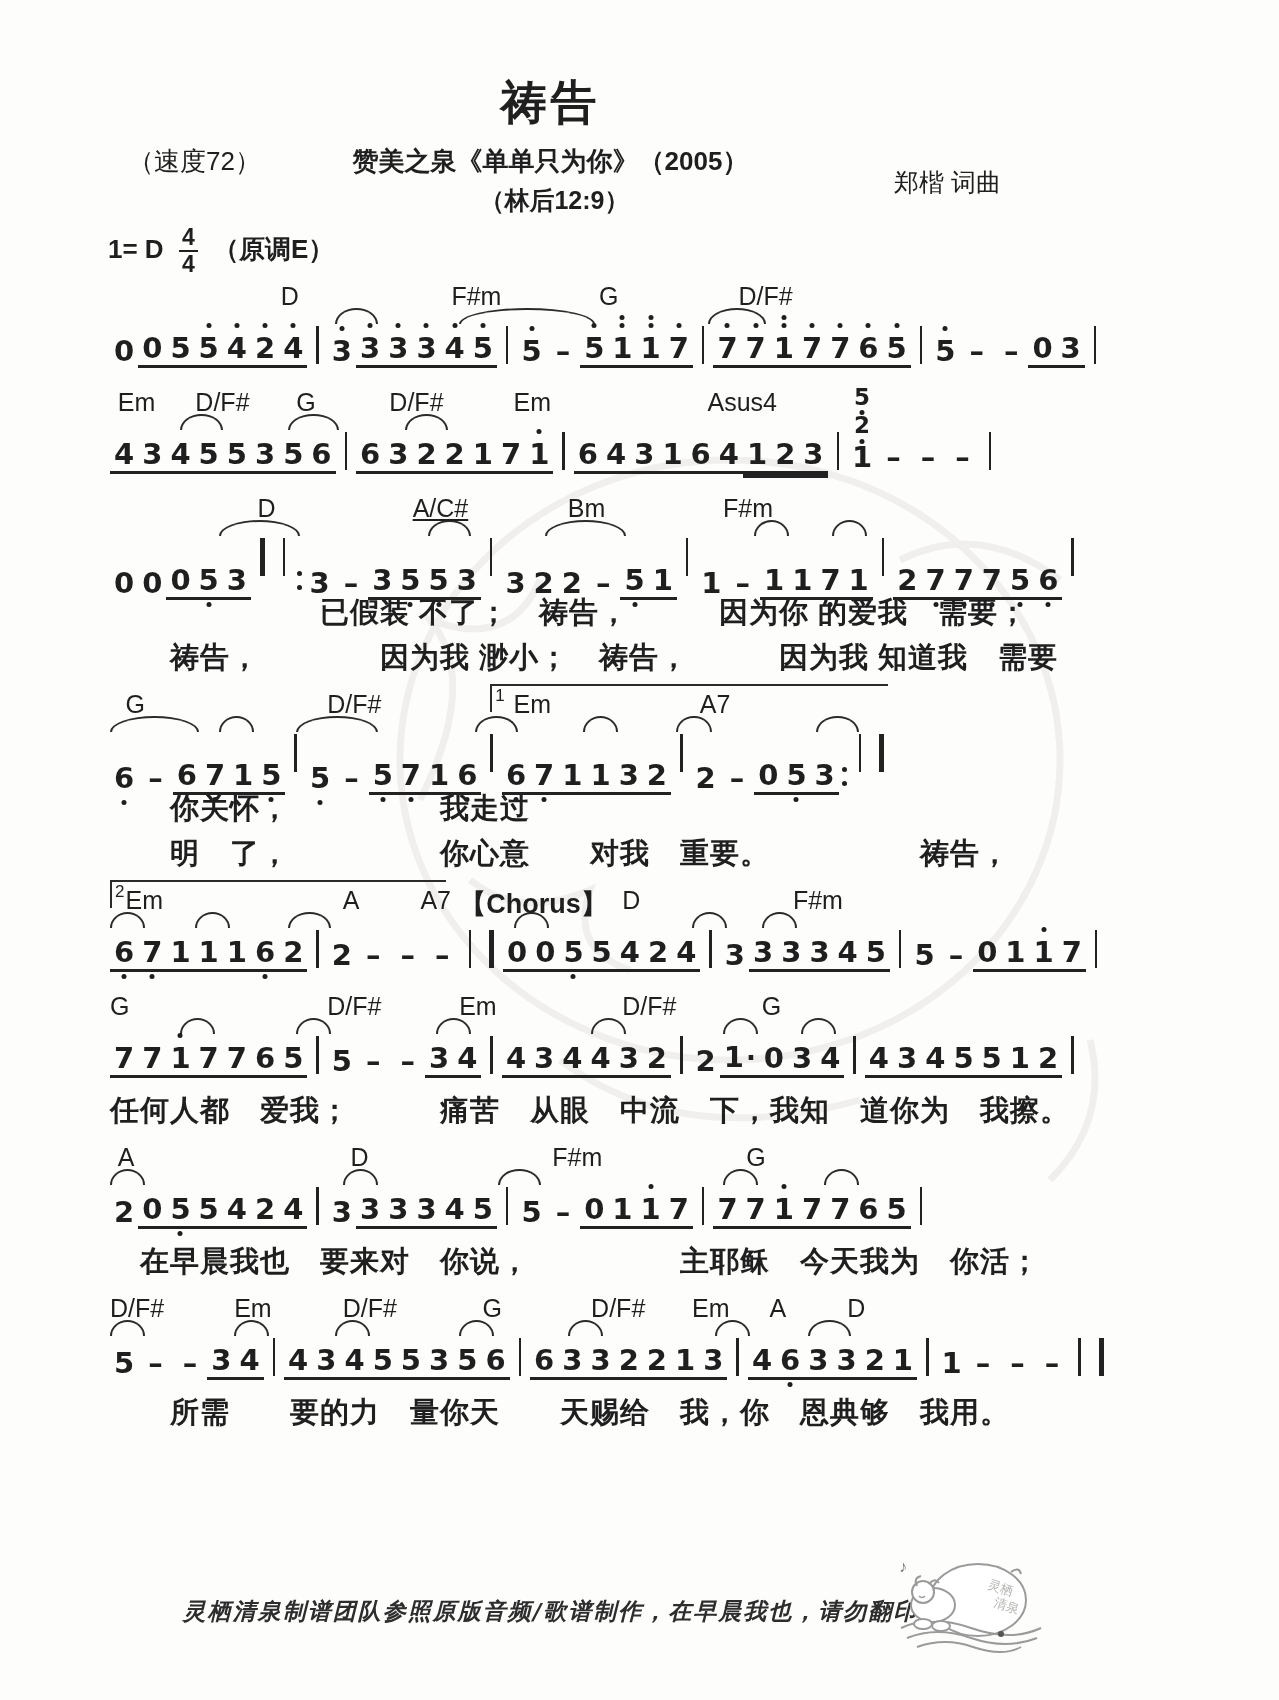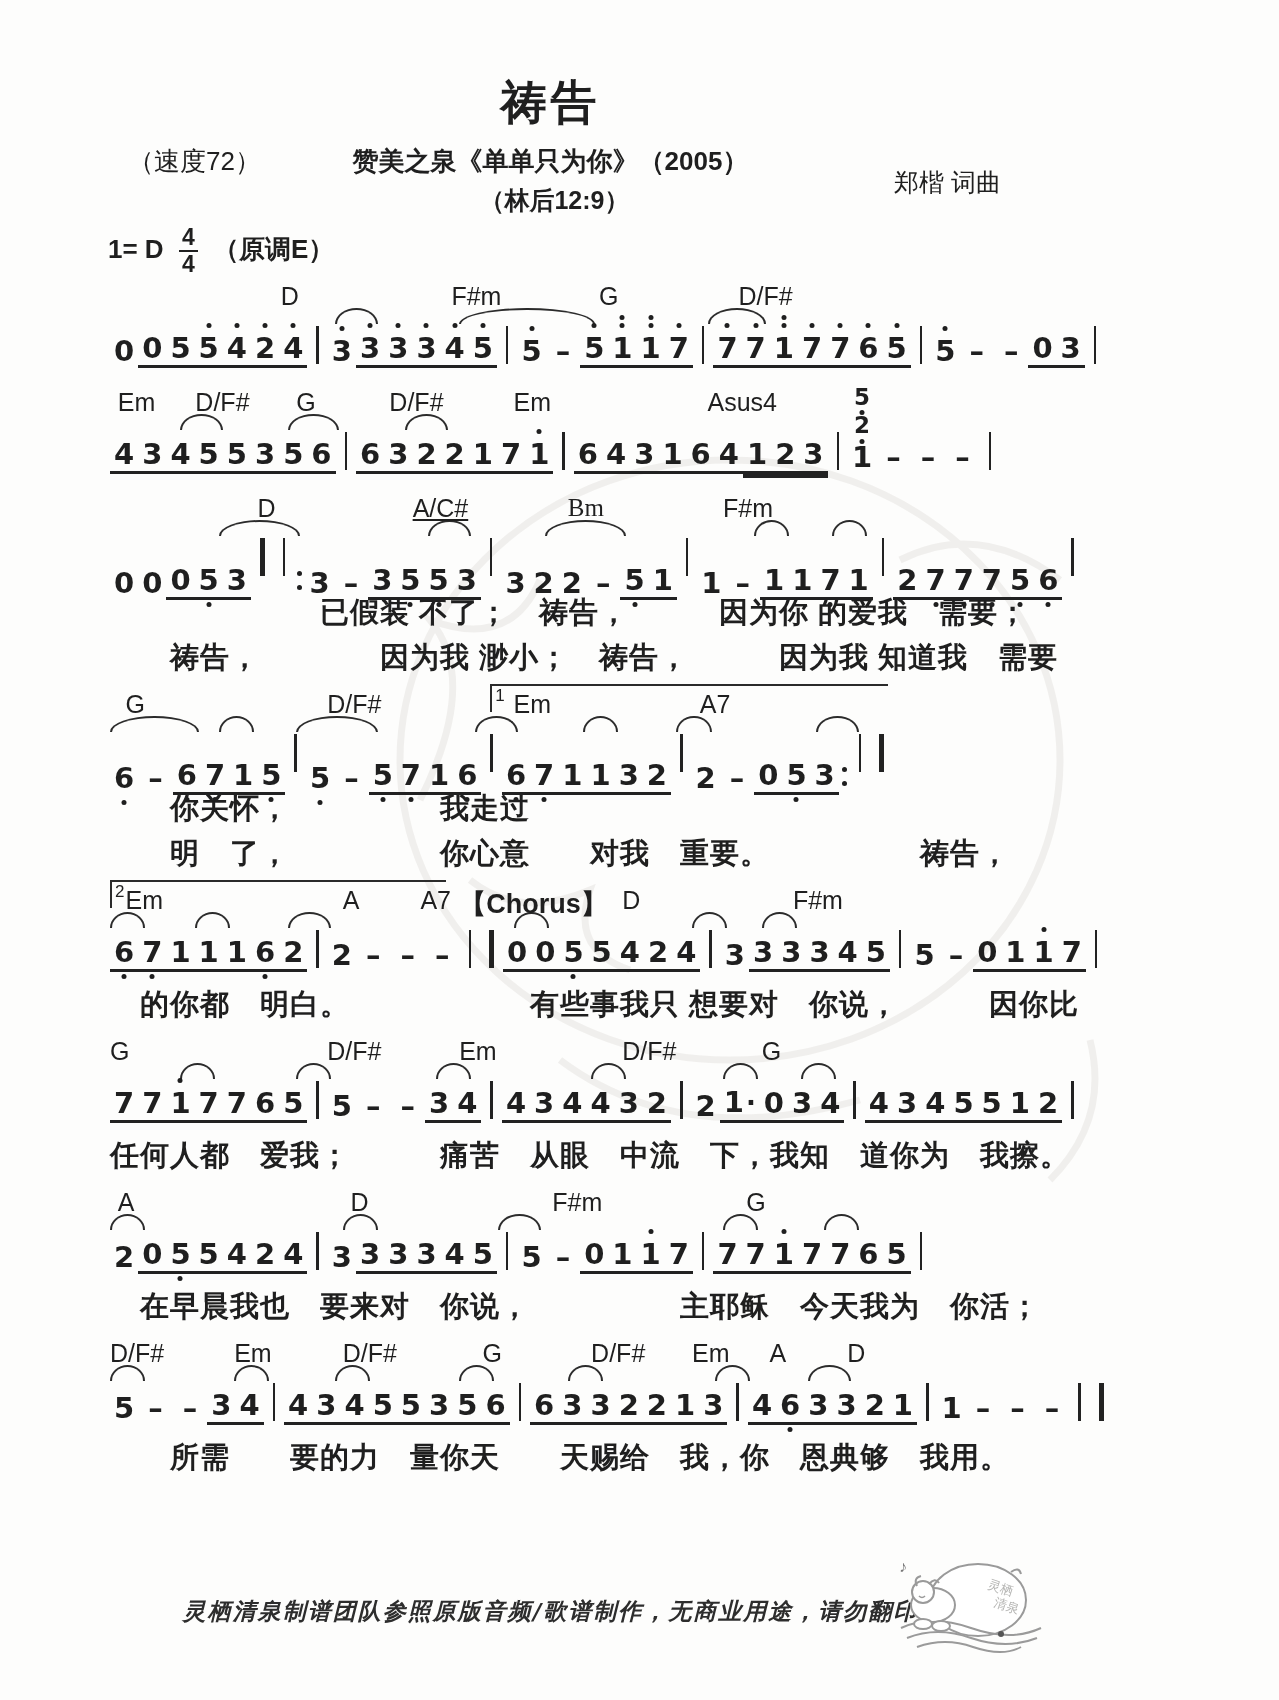--- a/index.html
+++ b/index.html
@@ -123,21 +123,21 @@
       </div>
       <div class="system">
         <div class="chordrow">
           <span class="arc" style="left: 14%; width: 10%;"></span>
           <span class="arc" style="left: 41%; width: 5%;"></span>
           <span class="arc" style="left: 56%; width: 10%;"></span>
           <span class="arc" style="left: 83%; width: 4%;"></span>
           <span class="arc" style="left: 93%; width: 4%;"></span>
           <span class="chord" style="left: 19%;">D</span>
           <span class="chord" style="left: 39%; text-decoration: underline;">A/C#</span>
-          <span class="chord" style="left: 59%; font-family: Liberation Serif, serif;">Bm</span>
+          <span class="chord" style="left: 59%;">Bm</span>
           <span class="chord" style="left: 79%;">F#m</span>
         </div>
         <div class="noterow"><span class="nt">0</span><span class="nt">0</span><span class="nt ul">0</span><span class="nt ul">5<i class="db"></i></span><span class="nt ul">3</span><span style="display: inline-block; white-space: nowrap;"><span class="bar thick"></span><span class="bar"></span><span class="rdots">
               <i></i>
               <i></i>
             </span></span><span class="nt">3</span><span class="dash">–</span><span class="nt ul">3</span><span class="nt ul">5<i class="db"></i></span><span class="nt ul">5<i class="db"></i></span><span class="nt ul">3</span><span style="display: inline-block; white-space: nowrap;"><span class="bar"></span></span><span class="nt">3</span><span class="nt">2</span><span class="nt">2</span><span class="dash">–</span><span class="nt ul">5<i class="db"></i></span><span class="nt ul">1</span><span style="display: inline-block; white-space: nowrap;"><span class="bar"></span></span><span class="nt">1</span><span class="dash">–</span><span class="nt ul">1</span><span class="nt ul">1</span><span class="nt ul">7<i class="db"></i></span><span class="nt ul">1</span><span style="display: inline-block; white-space: nowrap;"><span class="bar"></span></span><span class="nt ul">2</span><span class="nt ul">7<i class="db"></i></span><span class="nt ul">7<i class="db"></i></span><span class="nt ul">7<i class="db"></i></span><span class="nt ul">5<i class="db"></i></span><span class="nt ul">6<i class="db"></i></span><span style="display: inline-block; white-space: nowrap;"><span class="bar"></span></span></div>
         <div class="lyric">　　　　　　　已假装 不了；　祷告，　　　因为你 的爱我　需要；</div>
         <div class="lyric">　　祷告，　　　　因为我 渺小；　祷告，　　　因为我 知道我　需要</div>
       </div>
       <div class="system">
@@ -176,21 +176,20 @@
             <span class="vnum">2</span>
           </span>
           <span class="chord" style="left: 2%;">Em</span>
           <span class="chord" style="left: 30%;">A</span>
           <span class="chord" style="left: 40%;">A7</span>
           <span class="chord section-label" style="left: 45%;">【Chorus】</span>
           <span class="chord" style="left: 66%;">D</span>
           <span class="chord" style="left: 88%;">F#m</span>
         </div>
         <div class="noterow"><span class="nt ul">6<i class="db"></i></span><span class="nt ul">7<i class="db"></i></span><span class="nt ul">1</span><span class="nt ul">1</span><span class="nt ul">1</span><span class="nt ul">6<i class="db"></i></span><span class="nt ul">2</span><span style="display: inline-block; white-space: nowrap;"><span class="bar"></span></span><span class="nt">2</span><span class="dash">–</span><span class="dash">–</span><span class="dash">–</span><span style="display: inline-block; white-space: nowrap;"><span class="bar"></span><span class="bar thick"></span></span><span class="nt ul">0</span><span class="nt ul">0</span><span class="nt ul">5<i class="db"></i></span><span class="nt ul">5</span><span class="nt ul">4</span><span class="nt ul">2</span><span class="nt ul">4</span><span style="display: inline-block; white-space: nowrap;"><span class="bar"></span></span><span class="nt">3</span><span class="nt ul">3</span><span class="nt ul">3</span><span class="nt ul">3</span><span class="nt ul">4</span><span class="nt ul">5</span><span style="display: inline-block; white-space: nowrap;"><span class="bar"></span></span><span class="nt">5</span><span class="dash">–</span><span class="nt ul">0</span><span class="nt ul">1</span><span class="nt ul">1<i class="da" style="top: -8px;"></i></span><span class="nt ul">7</span><span style="display: inline-block; white-space: nowrap;"><span class="bar"></span></span></div>
-        <div class="lyric">　的你都　明白。　　　　　　有些事我只 想要对　你说，　　　因你比</div>
       </div>
       <div class="system">
         <div class="chordrow">
           <span class="arc" style="left: 9%; width: 4%;"></span>
           <span class="arc" style="left: 24%; width: 4%;"></span>
           <span class="arc" style="left: 42%; width: 4%;"></span>
           <span class="arc" style="left: 62%; width: 4%;"></span>
           <span class="arc" style="left: 79%; width: 4%;"></span>
           <span class="arc" style="left: 89%; width: 4%;"></span>
           <span class="chord" style="left: 0%;">G</span>
@@ -234,21 +233,21 @@
           <span class="chord" style="left: 75%;">Em</span>
           <span class="chord" style="left: 85%;">A</span>
           <span class="chord" style="left: 95%;">D</span>
         </div>
         <div class="noterow"><span class="nt">5</span><span class="dash">–</span><span class="dash">–</span><span class="nt ul">3</span><span class="nt ul">4</span><span style="display: inline-block; white-space: nowrap;"><span class="bar"></span></span><span class="nt ul">4</span><span class="nt ul">3</span><span class="nt ul">4</span><span class="nt ul">5</span><span class="nt ul">5</span><span class="nt ul">3</span><span class="nt ul">5</span><span class="nt ul">6</span><span style="display: inline-block; white-space: nowrap;"><span class="bar"></span></span><span class="nt ul">6</span><span class="nt ul">3</span><span class="nt ul">3</span><span class="nt ul">2</span><span class="nt ul">2</span><span class="nt ul">1</span><span class="nt ul">3</span><span style="display: inline-block; white-space: nowrap;"><span class="bar"></span></span><span class="nt ul">4</span><span class="nt ul">6<i class="db"></i></span><span class="nt ul">3</span><span class="nt ul">3</span><span class="nt ul">2</span><span class="nt ul">1</span><span style="display: inline-block; white-space: nowrap;"><span class="bar"></span></span><span class="nt">1</span><span class="dash">–</span><span class="dash">–</span><span class="dash">–</span><span style="display: inline-block; white-space: nowrap;"><span class="bar"></span><span class="bar thick"></span></span></div>
         <div class="lyric">　　所需　　要的力　量你天　　天赐给　我，你　恩典够　我用。</div>
       </div>
     </div>
 
   <div class="footer">
-    <div class="footnote">灵栖清泉制谱团队参照原版音频/歌谱制作，无商业用途，请勿翻印</div>
+    <div class="footnote">灵栖清泉制谱团队参照原版音频/歌谱制作，在早晨我也，请勿翻印</div>
     <svg class="logo" width="150" height="110" viewBox="0 0 150 110">
       <g fill="none" stroke="#9a9a9a" stroke-width="2">
         <ellipse cx="85" cy="50" rx="48" ry="36" fill="#fff"></ellipse>
         <path d="M 8 78 q 30 -14 70 0 q 40 14 70 0"></path>
         <path d="M 14 88 q 30 -12 64 0 q 36 12 66 0"></path>
         <path d="M 24 97 q 28 -10 56 0 q 30 10 48 0"></path>
         <ellipse cx="40" cy="55" rx="22" ry="17" fill="#fff"></ellipse>
         <circle cx="30" cy="42" r="11" fill="#fff"></circle>
         <path d="M 24 36 q -4 -8 4 -10 M 36 34 q 6 -7 10 -1"></path>
         <path d="M 26 46 q 3 3 6 0" stroke-width="1.6"></path>

